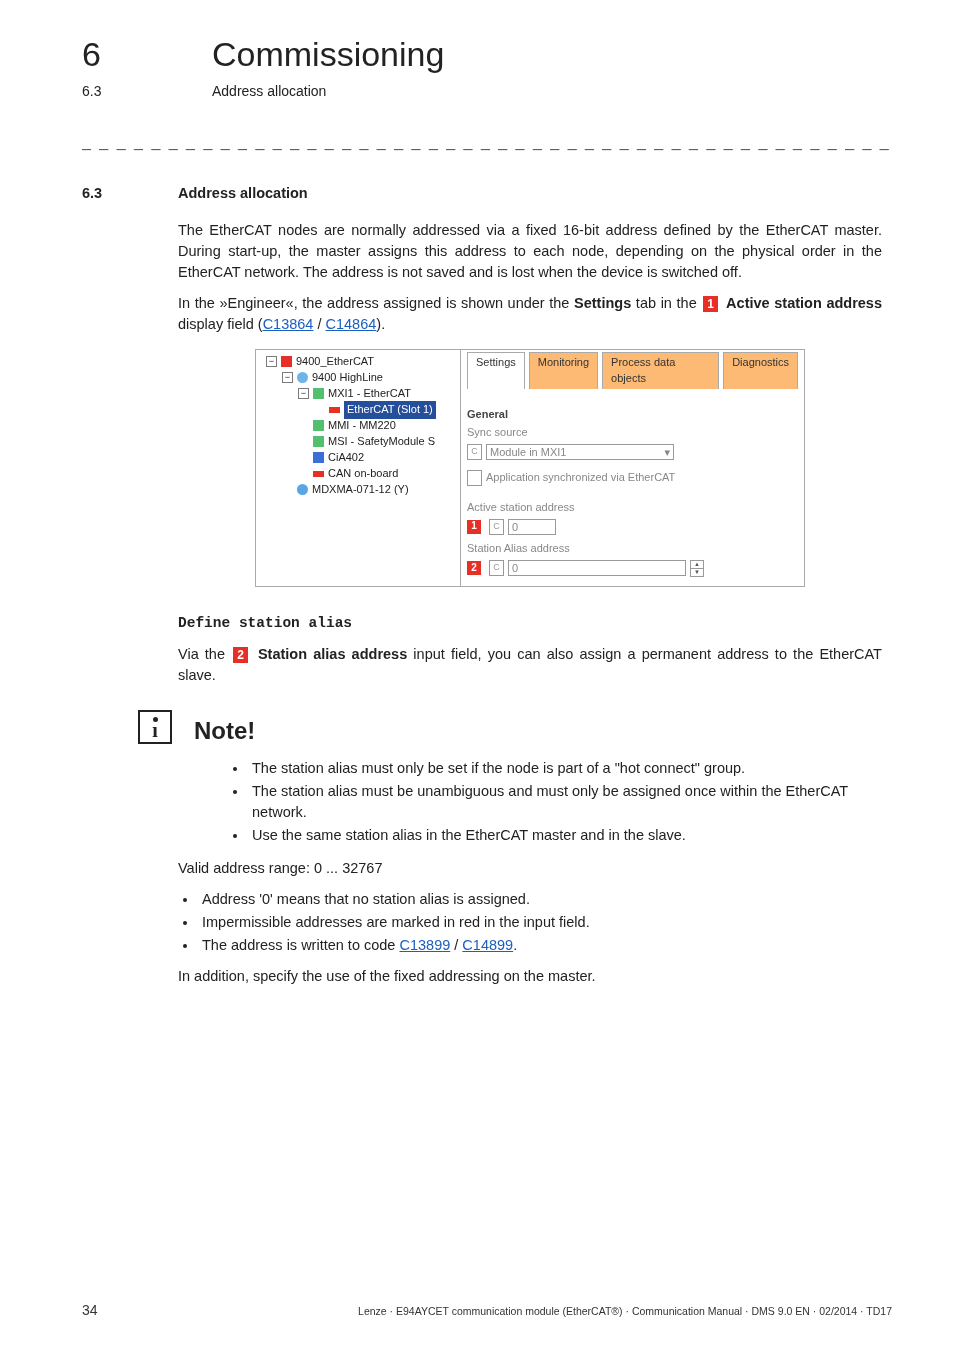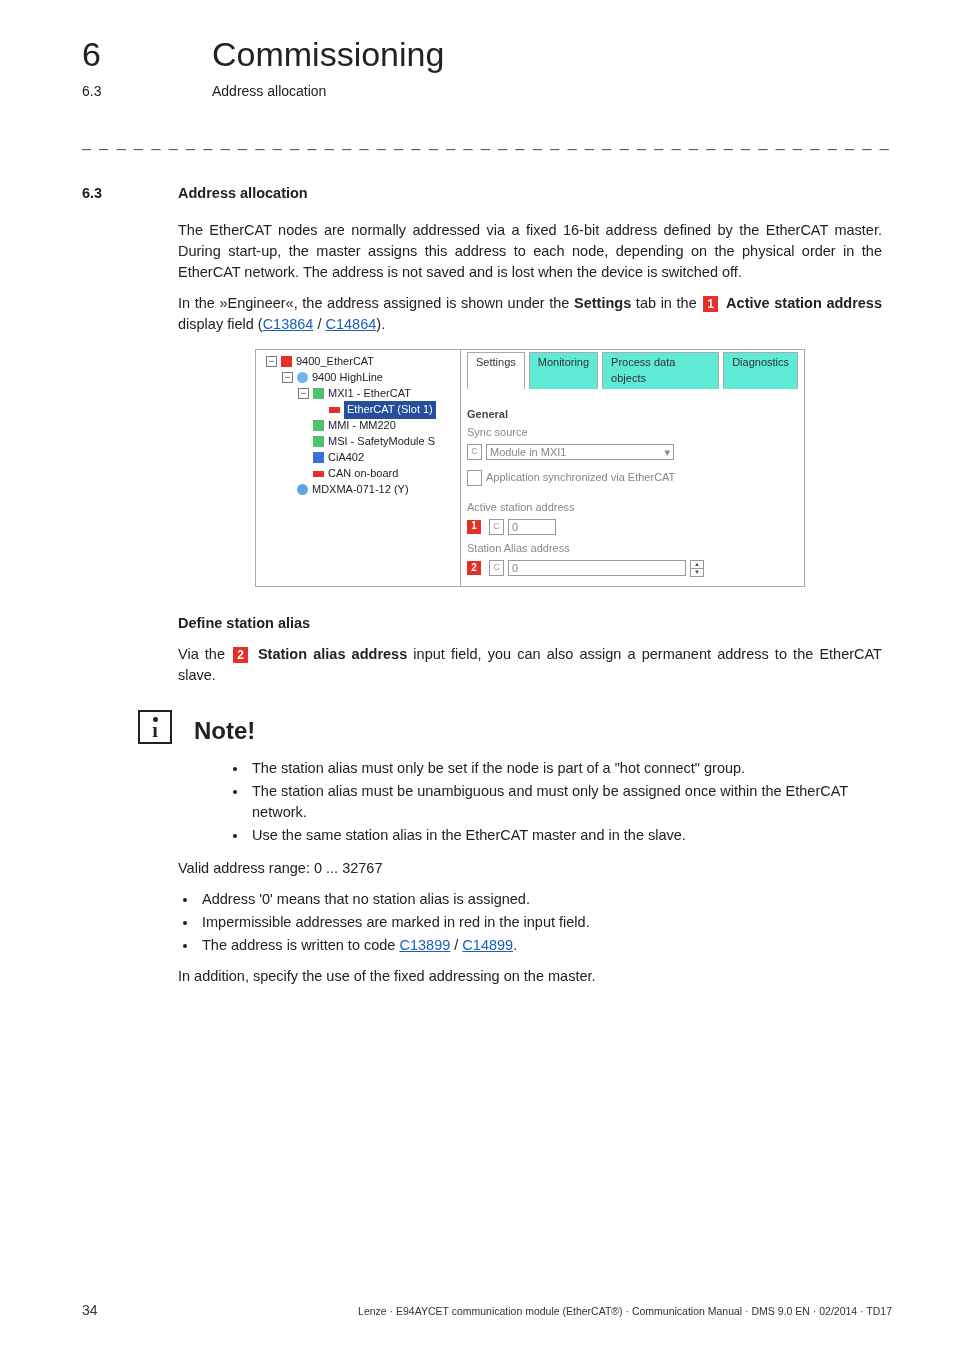--- a/index.html
+++ b/index.html
@@ -157,21 +157,21 @@
     display: flex;
     gap: 4px;
     margin-bottom: 18px;
   }
   .tab {
     border: 1px solid #aaa;
     border-bottom: none;
     padding: 2px 8px;
     font-size: 11px;
     color: #333;
-    background: #5eead4;
+    background: #fdba74;
   }
   .tab.active {
     background: #fff;
     font-weight: 400;
   }
   .groupTitle {
     font-weight:700;
     color:#444;
     margin: 6px 0 2px 0;
   }
@@ -204,20 +204,21 @@
     font-weight:700;
     font-size:10px;
     width:14px;height:14px;
     justify-content:center;align-items:center;
     margin-right:4px;
   }
   .h4 {
     font-weight: 700;
     margin-top: 20px;
     margin-bottom: 10px;
+    font-family: Liberation Mono, monospace;
   }
   .note-block {
     display: flex;
     align-items: flex-start;
     gap: 22px;
     margin: 24px 0 10px -40px;
   }
   .note-icon {
     width: 34px;
     height: 34px;

